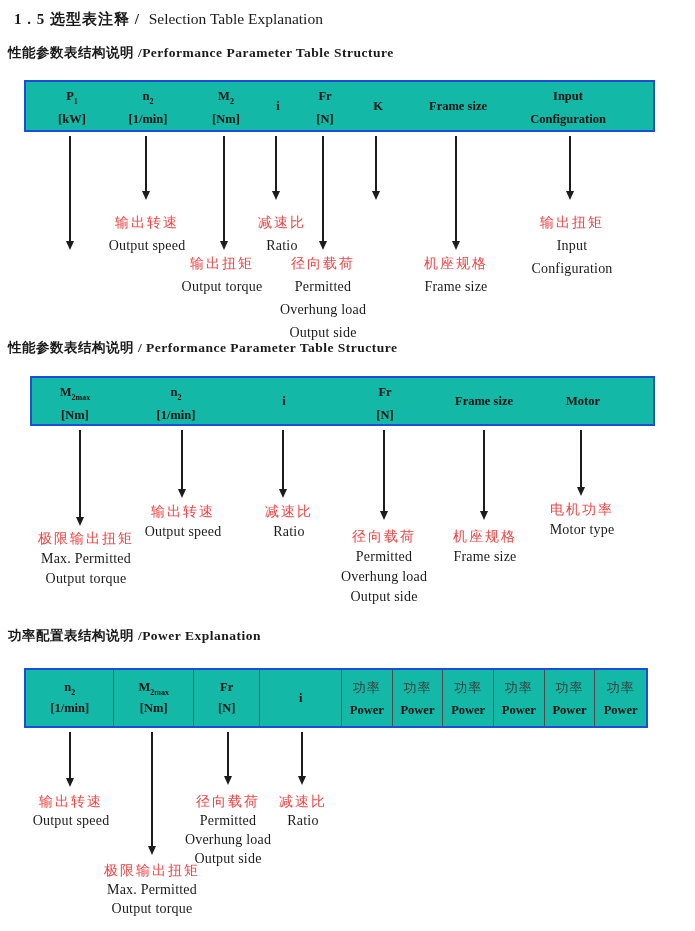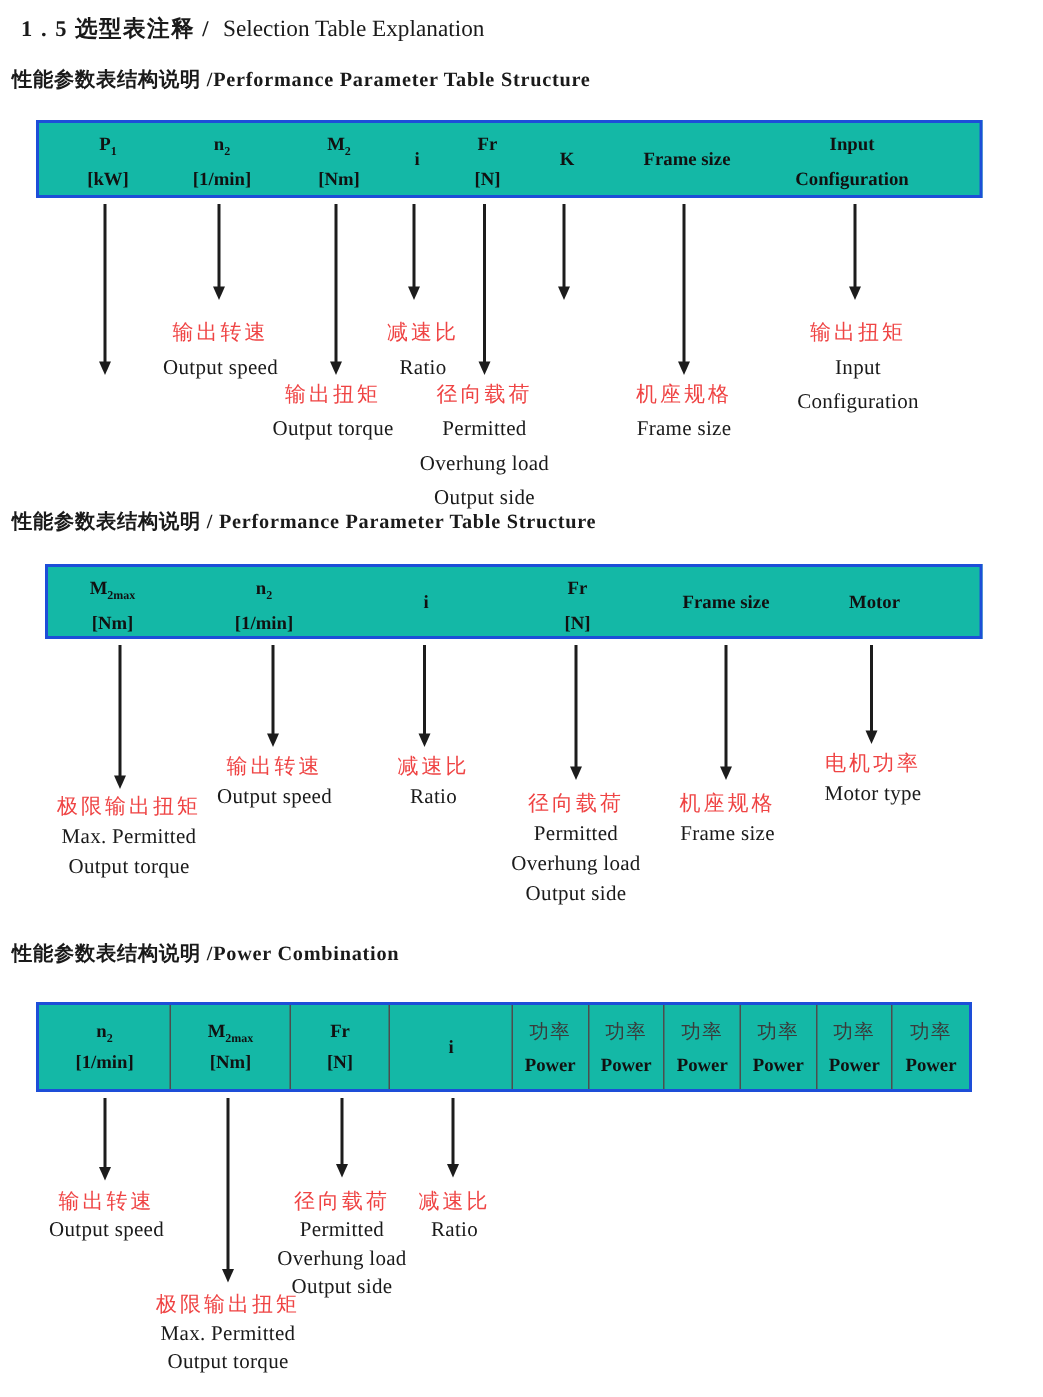--- a/index.html
+++ b/index.html
@@ -221,21 +221,21 @@
   </div>
   <div class="callout co2" style="left:485px; top:527px;">
     <div class="zh">机座规格</div>
     <div class="en">Frame size</div>
   </div>
   <div class="callout co2" style="left:582px; top:500px;">
     <div class="zh">电机功率</div>
     <div class="en">Motor type</div>
   </div>
 
-  <div class="sec-heading" style="top:627px;">性能参数表结构说明 /Power Combination</div>
+  <div class="sec-heading" style="top:627px;">功率配置表结构说明 /Power Explanation</div>
 
   <div class="tbl tbl-div" style="left:24px; top:668px; width:624px; height:60px;">
     <div class="t3cell" style="width:89px;">
       <div><span>n</span><sub>2</sub></div>
       <div>[1/min]</div>
     </div>
     <div class="t3cell" style="width:80px;">
       <div><span>M</span><sub>2max</sub></div>
       <div>[Nm]</div>
     </div>

